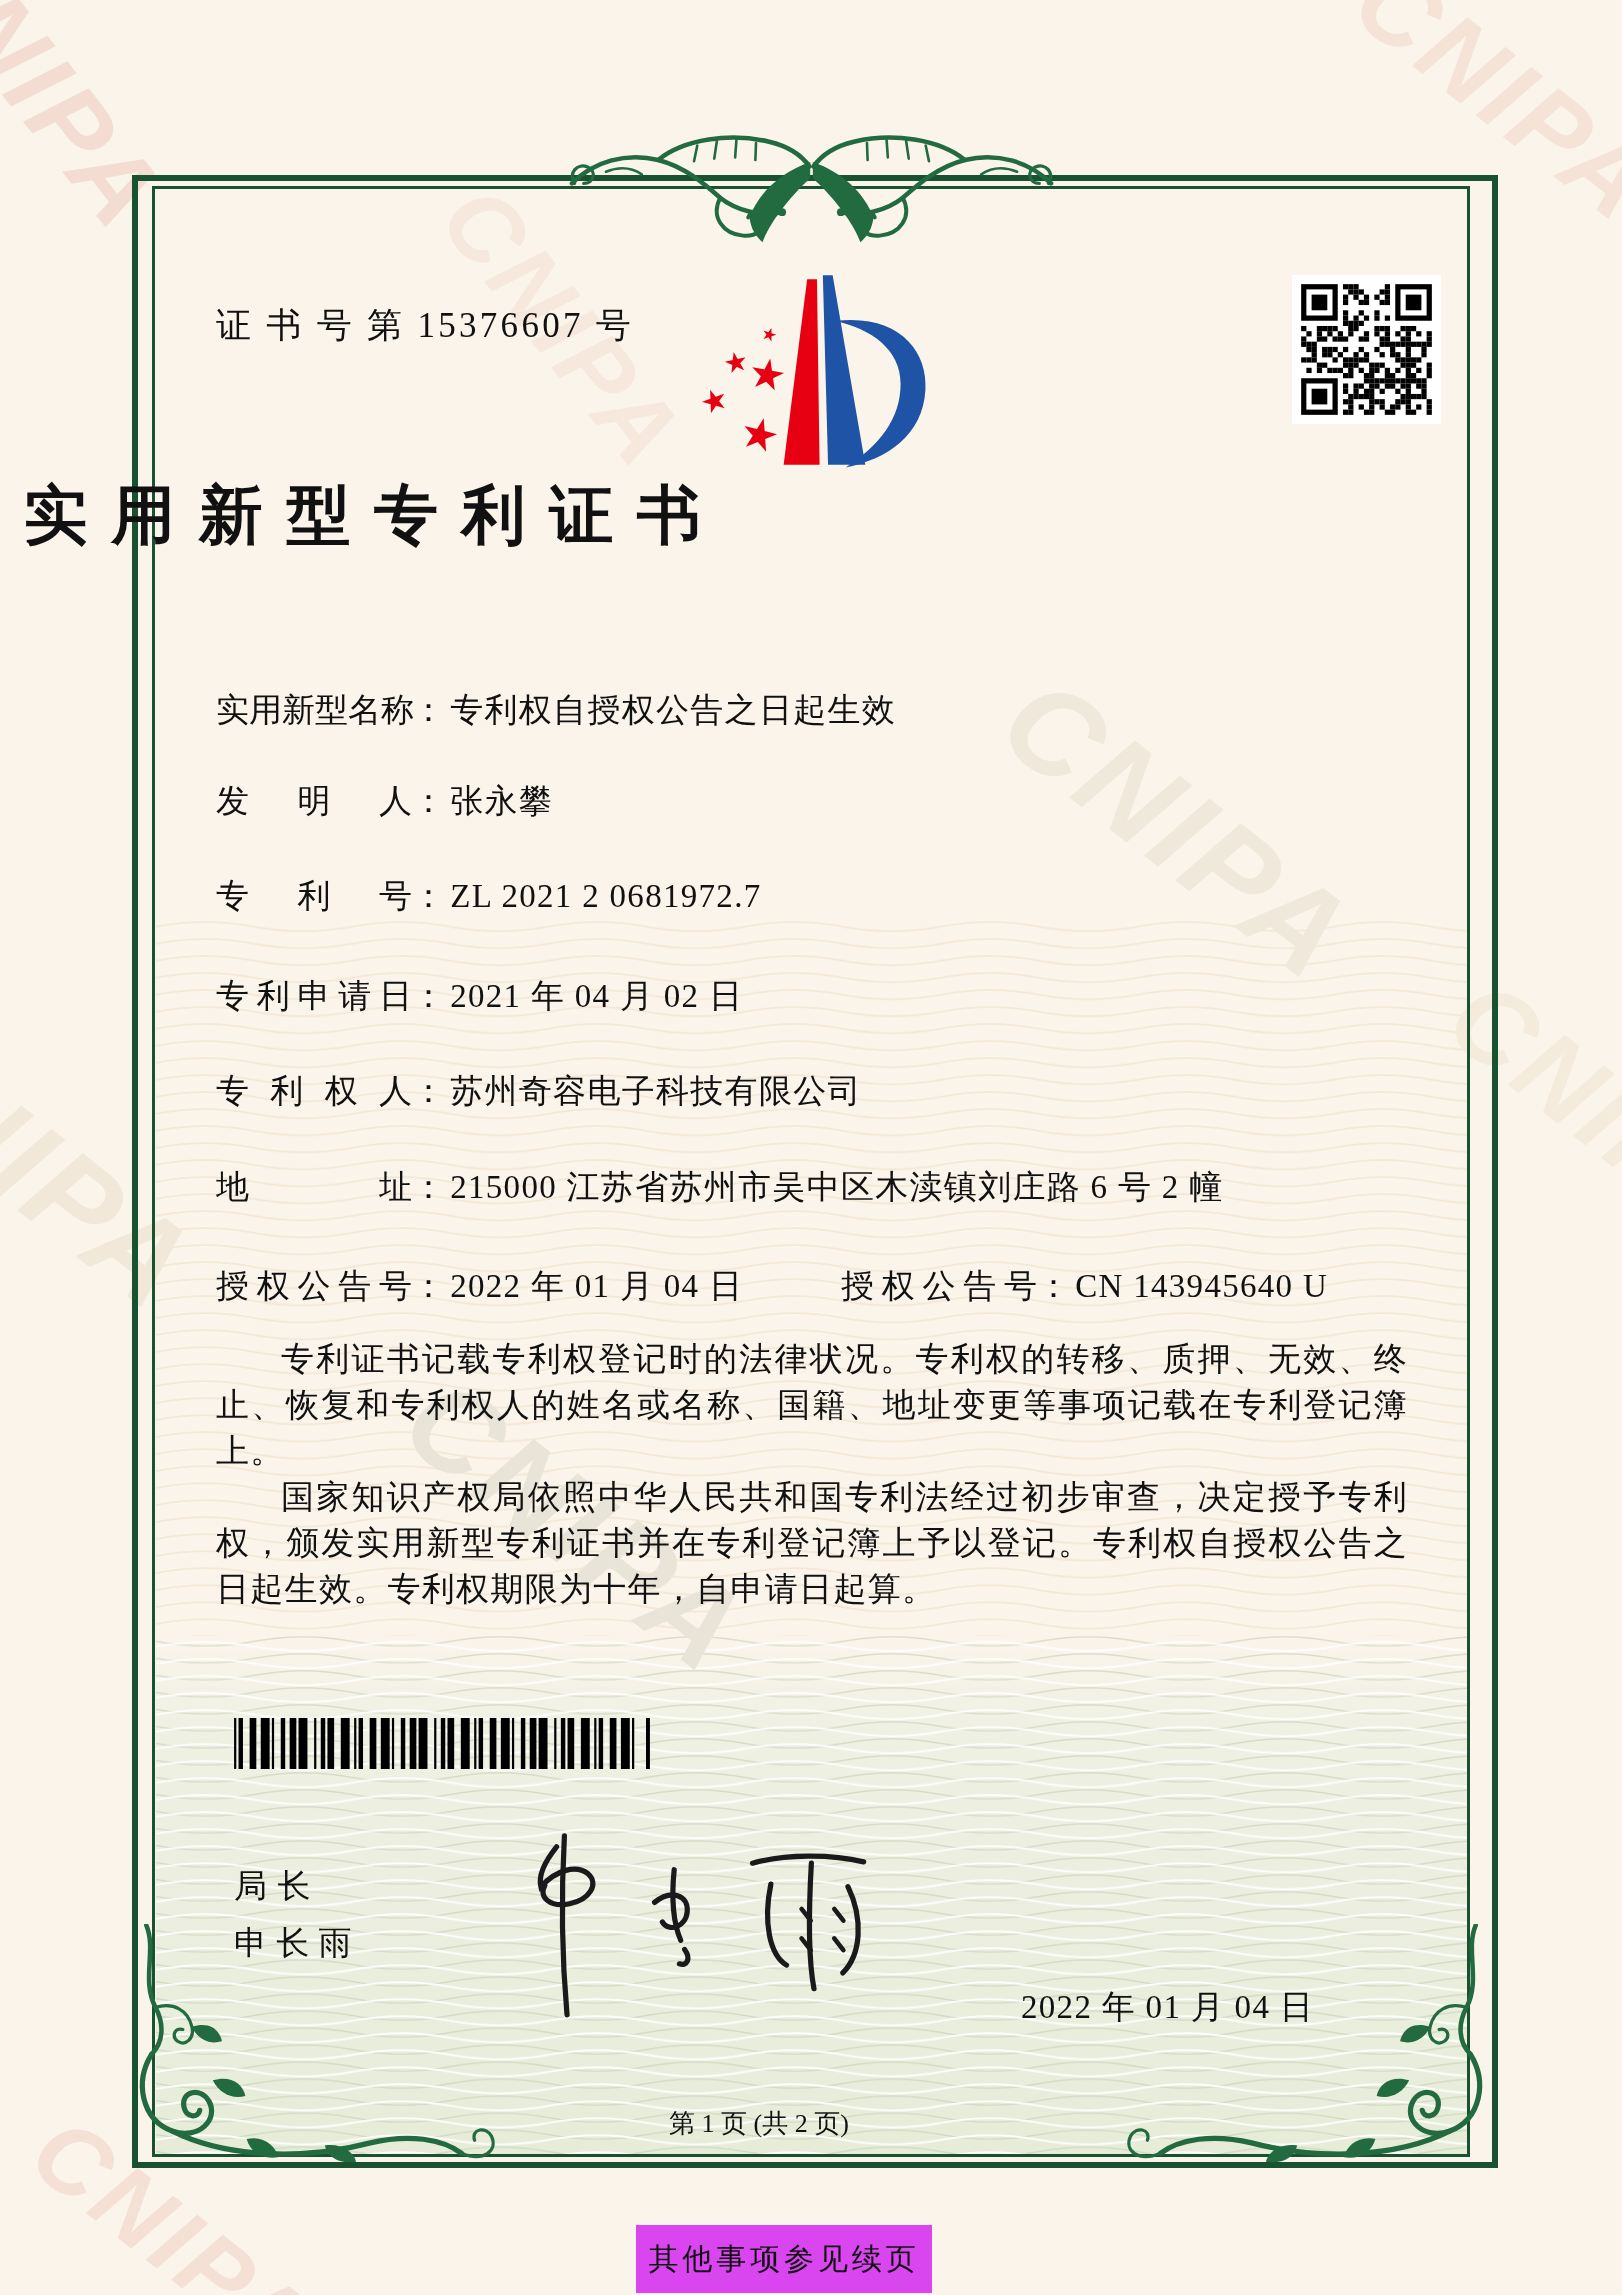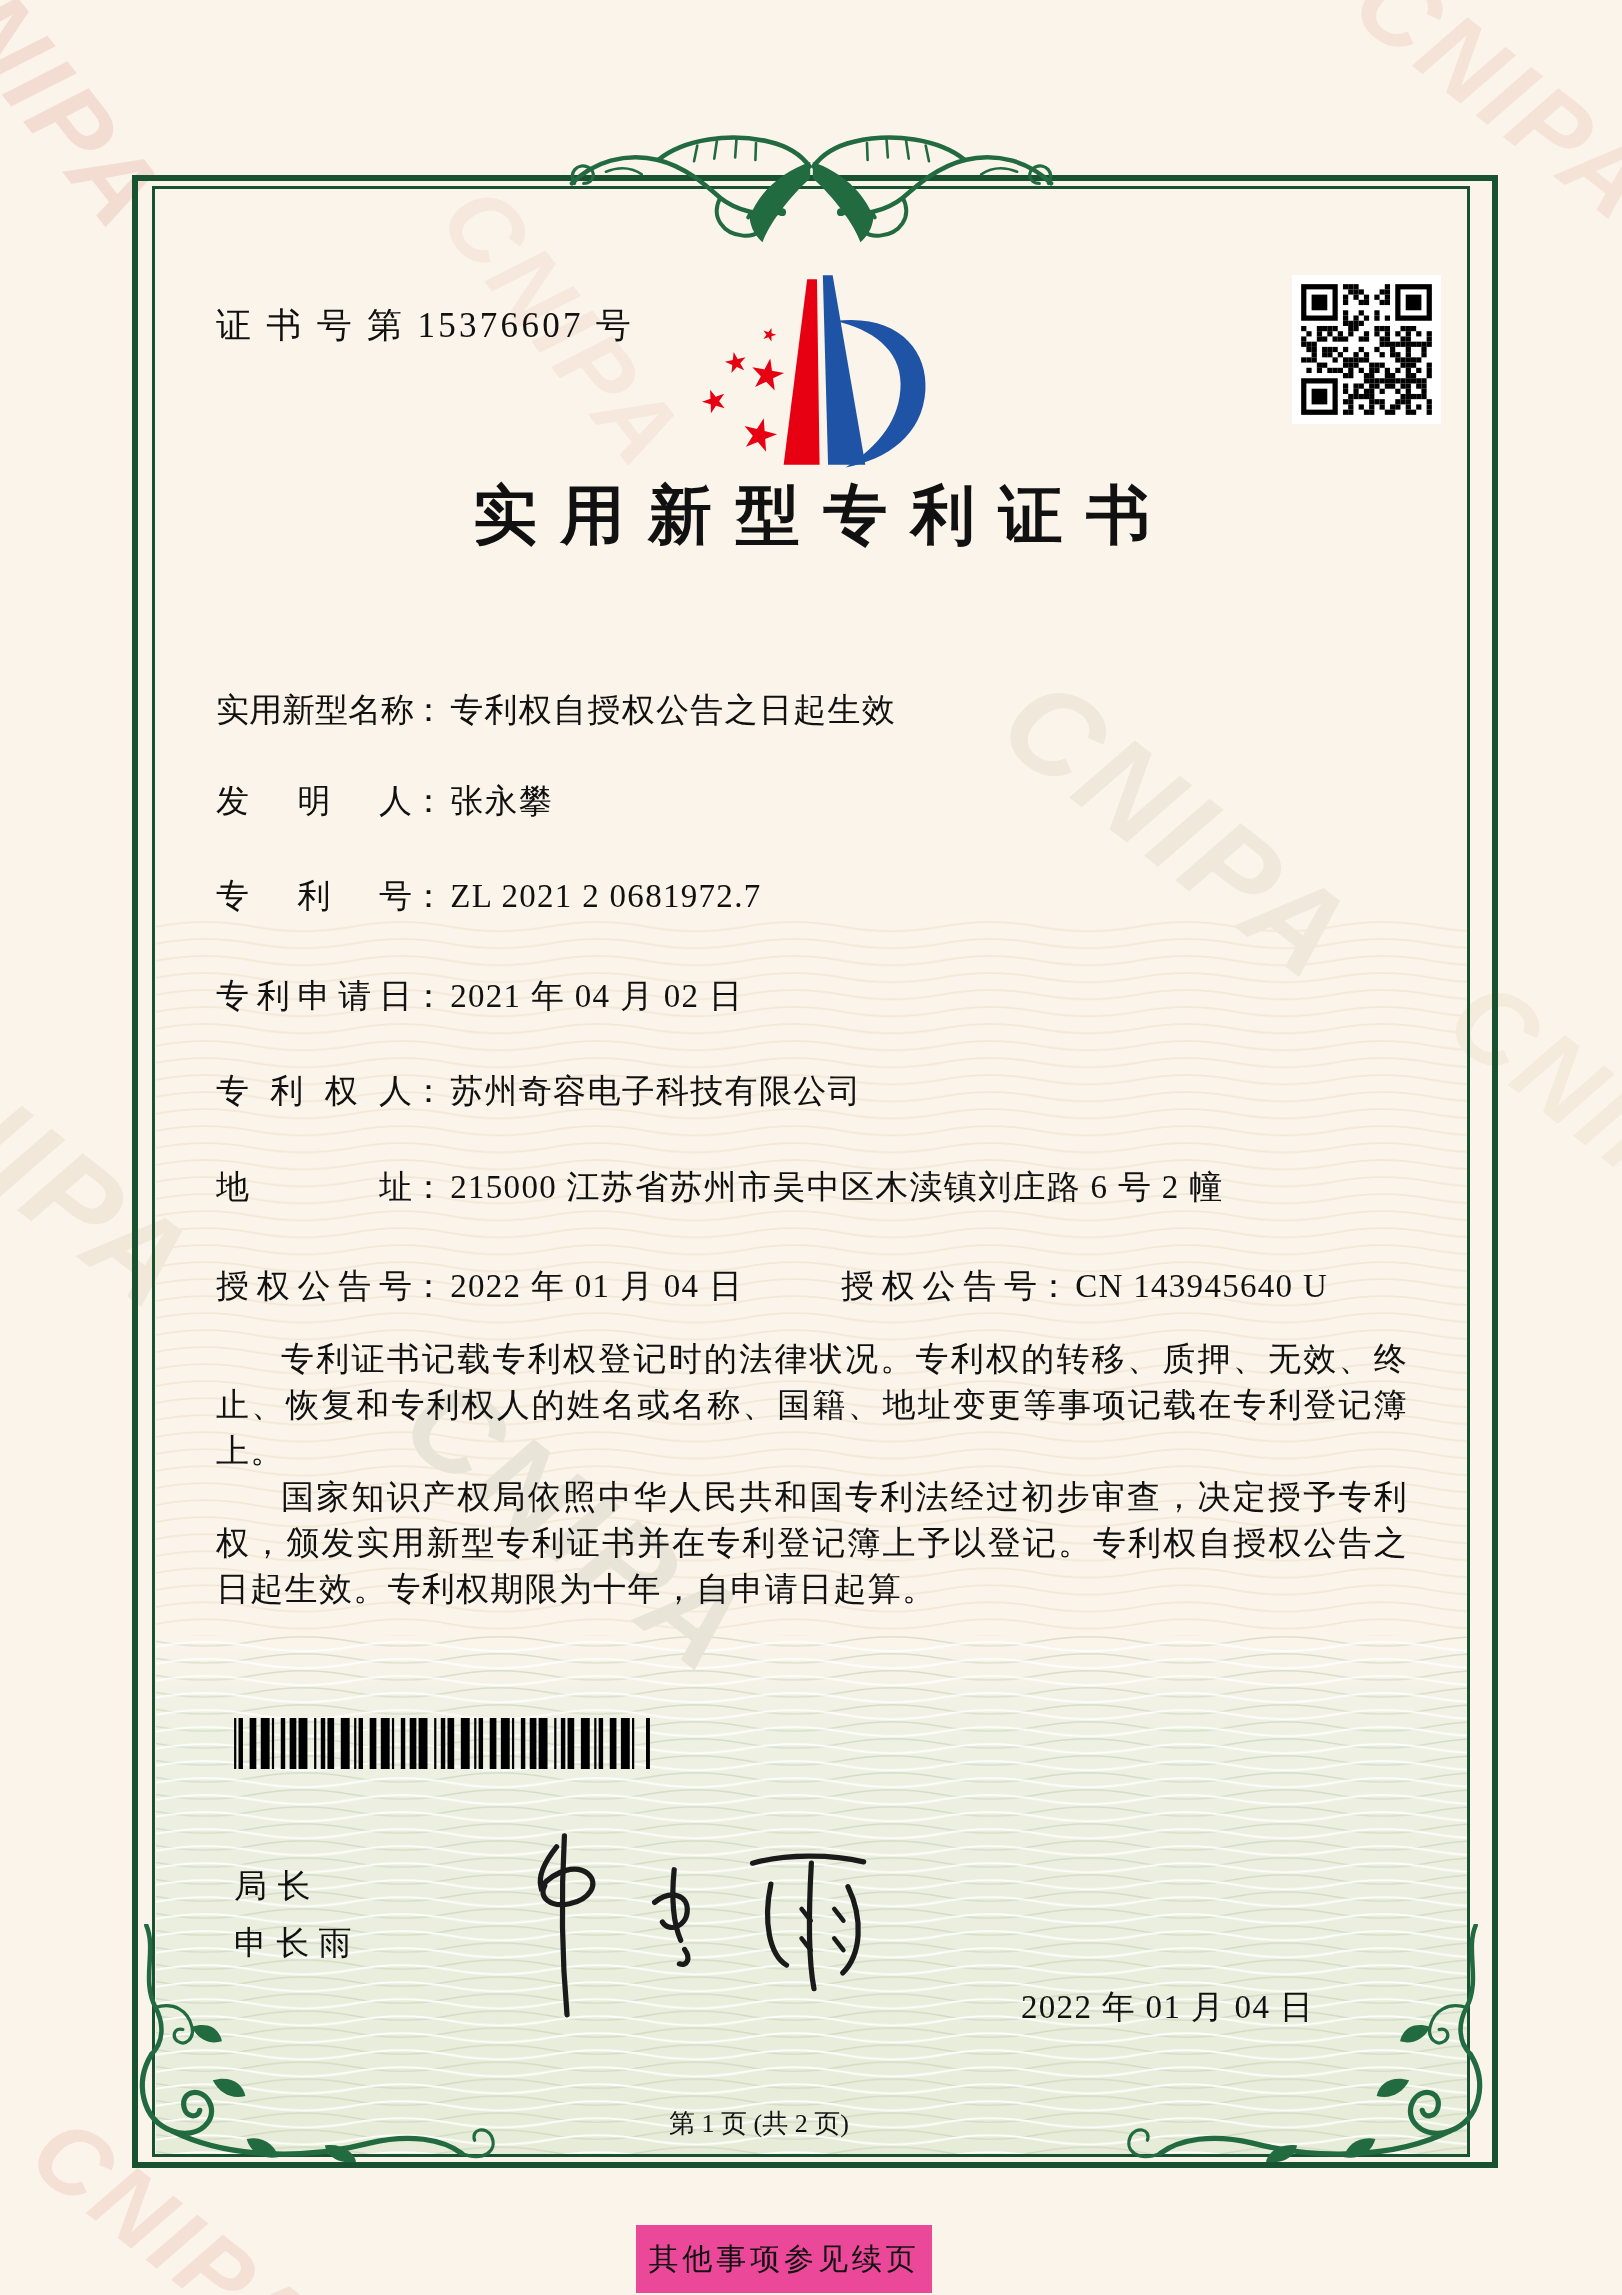--- a/index.html
+++ b/index.html
@@ -20,37 +20,37 @@
   .frame-outer{position:absolute;left:132px;top:175px;width:1366px;height:1993px;
     border:6.5px solid #185230;box-sizing:border-box;z-index:2}
   .frame-inner{position:absolute;left:152px;top:186px;width:1318px;height:1971px;
     border:3.3px solid #185230;box-sizing:border-box;z-index:2}
   .wave-svg{position:absolute;z-index:0}
   .ornament{position:absolute;z-index:3}
   
   .certno{position:absolute;left:216px;top:302px;font-size:35px;letter-spacing:3.3px;z-index:4}
   .logo{position:absolute;left:694px;top:274px;width:242px;height:196px;z-index:4}
   .qr{position:absolute;left:1292px;top:275px;width:149px;height:149px;background:#fff;z-index:4}
-  .title{position:absolute;left:0;top:472px;width:1623px;text-align:center;
+  .title{position:absolute;left:0;top:472px;width:1623px;
     font-size:64px;font-weight:bold;letter-spacing:23.6px;text-indent:23.6px;z-index:4}
   .frow{position:absolute;left:216px;font-size:33px;line-height:41px;white-space:nowrap;z-index:4}
   .flabel{display:inline-block;width:196px;text-align:justify;text-align-last:justify;vertical-align:top}
   .fcolon{display:inline-block;width:33px}
   .fvalue{margin-left:5.2px;letter-spacing:1.3px}
   .grant2{position:absolute;left:625px;top:0;white-space:nowrap}
   .legal{position:absolute;left:216px;top:1336px;width:1192px;z-index:4;
     font-size:33px;line-height:46px;text-align:justify}
   .legal p{margin:0;text-indent:65px;letter-spacing:1.3px}
   .barcode{position:absolute;left:234px;top:1718px;width:416px;height:51px;z-index:4}
   .signer-title{position:absolute;left:234px;top:1864px;font-size:33px;letter-spacing:10.5px;z-index:4}
   .signer-name{position:absolute;left:234px;top:1921px;font-size:33px;letter-spacing:9.2px;z-index:4}
   .sig{position:absolute;left:478px;top:1824px;width:425px;height:196px;z-index:4}
   .grant-date{position:absolute;left:1021px;top:1985px;font-size:33px;letter-spacing:1.3px;z-index:4}
   .pageinfo{position:absolute;left:669px;top:2106px;width:220px;font-size:26px;z-index:4}
-  .contnote{position:absolute;left:636px;top:2225px;width:296px;height:68px;background:#ec4899;
+  .contnote{position:absolute;left:636px;top:2225px;width:296px;height:68px;background:#d946ef;
     text-align:center;font-size:30px;line-height:68px;letter-spacing:3.9px;z-index:4}
 </style>
 </head>
 <body>
 
 <span class="wm" style="left:36px;top:79px;font-size:105px;color:#f3ddd2;transform:translate(-50%,-50%) rotate(52deg)">CNIPA</span>
 <span class="wm" style="left:1505px;top:92px;font-size:105px;color:#f5e3d8">CNIPA</span>
 <span class="wm" style="left:563px;top:327px;font-size:98px;color:#f7e8de;transform:translate(-50%,-50%) rotate(52deg)">CNIPA</span>
 <span class="wm" style="left:1178px;top:828px;font-size:124px;color:#f0e9db">CNIPA</span>
 <span class="wm" style="left:19.6px;top:1158px;font-size:124px;color:#f2e8d9">CNIPA</span>

